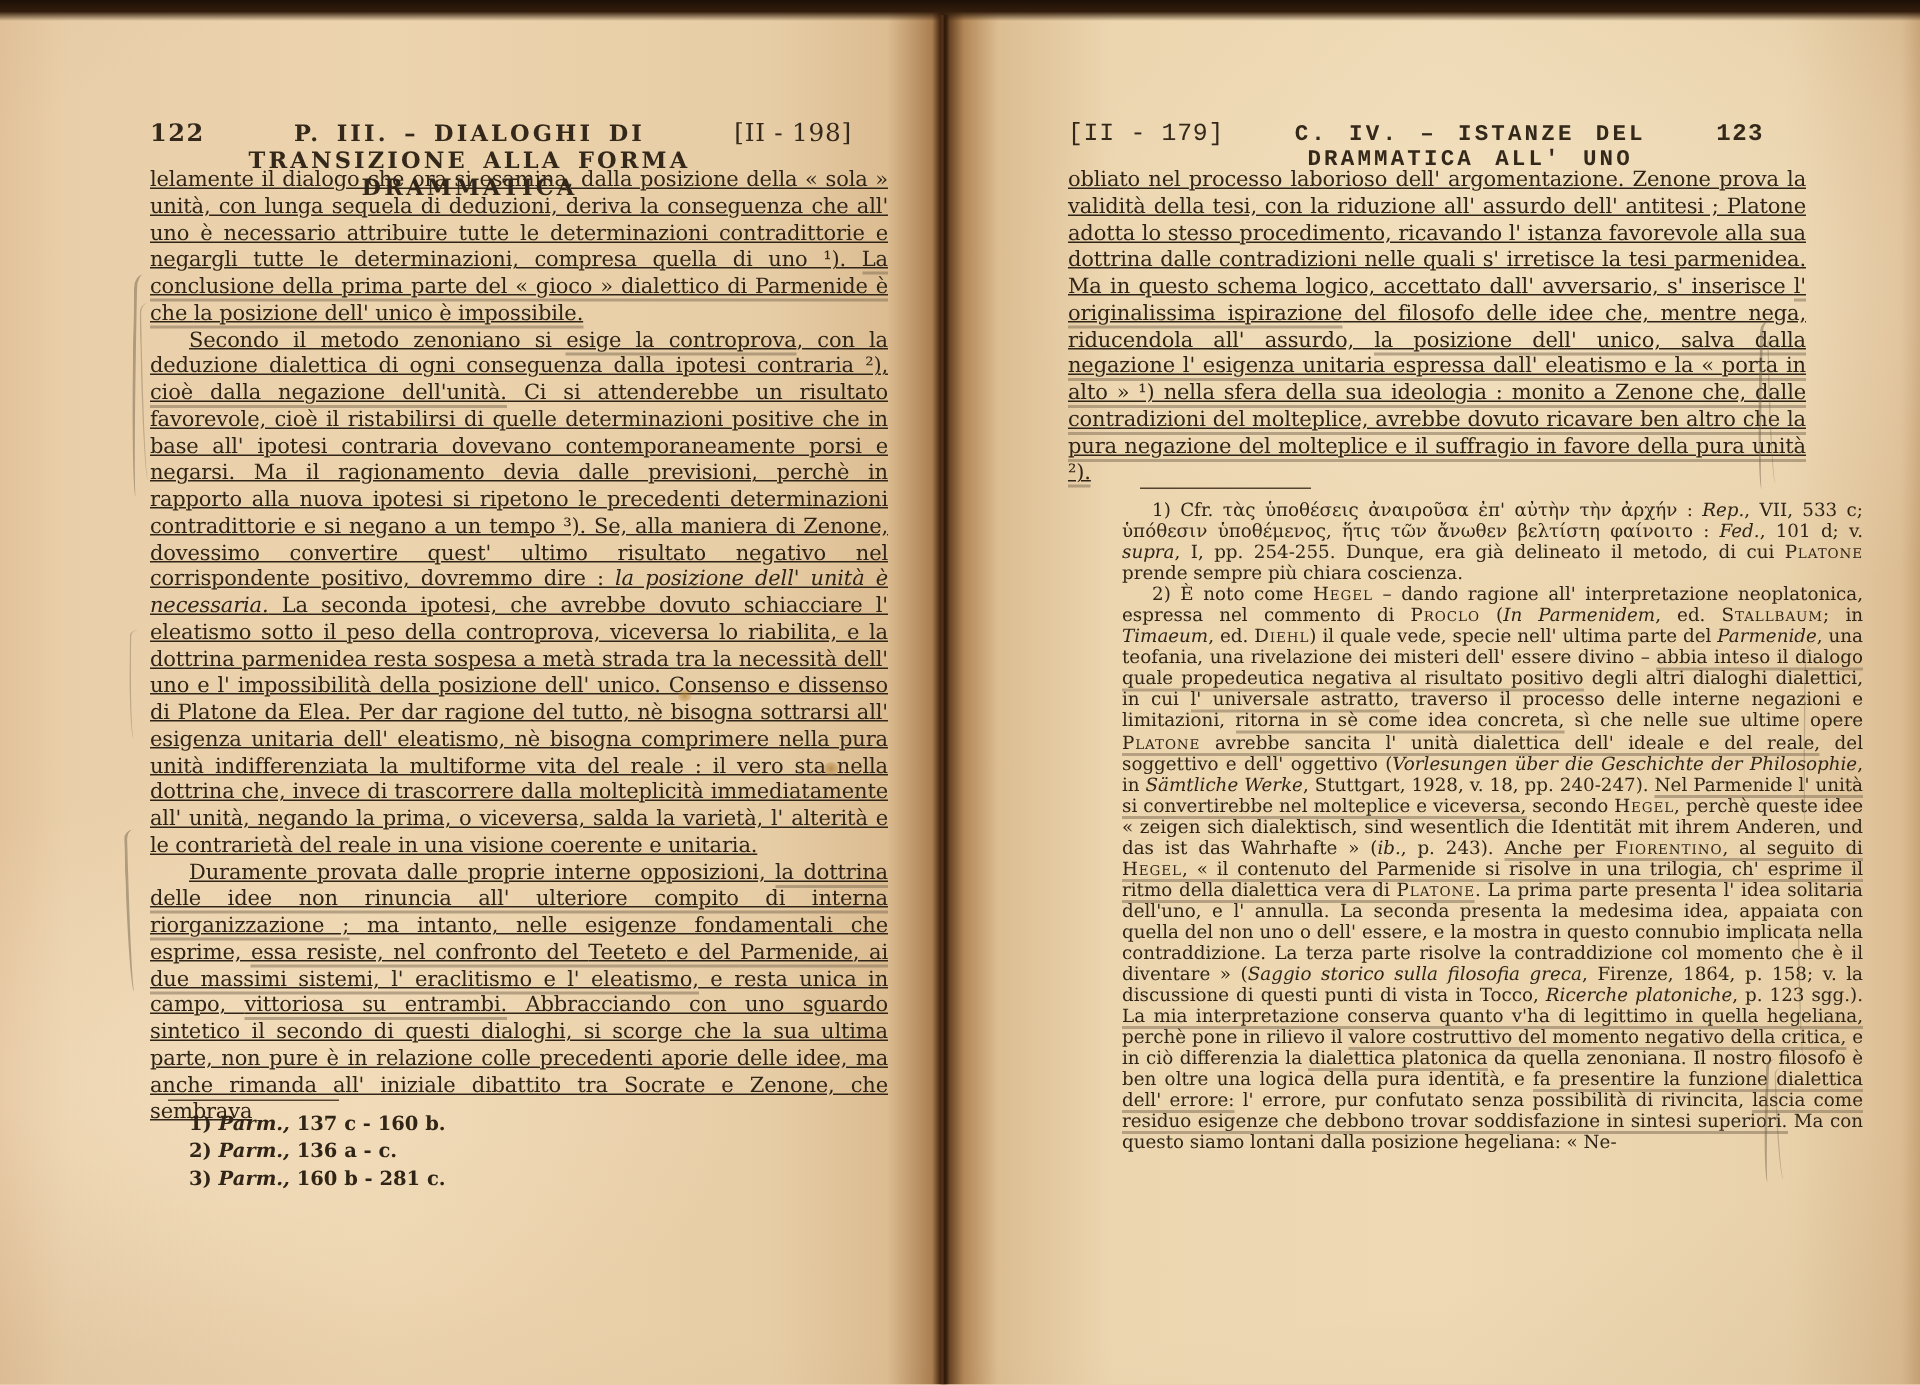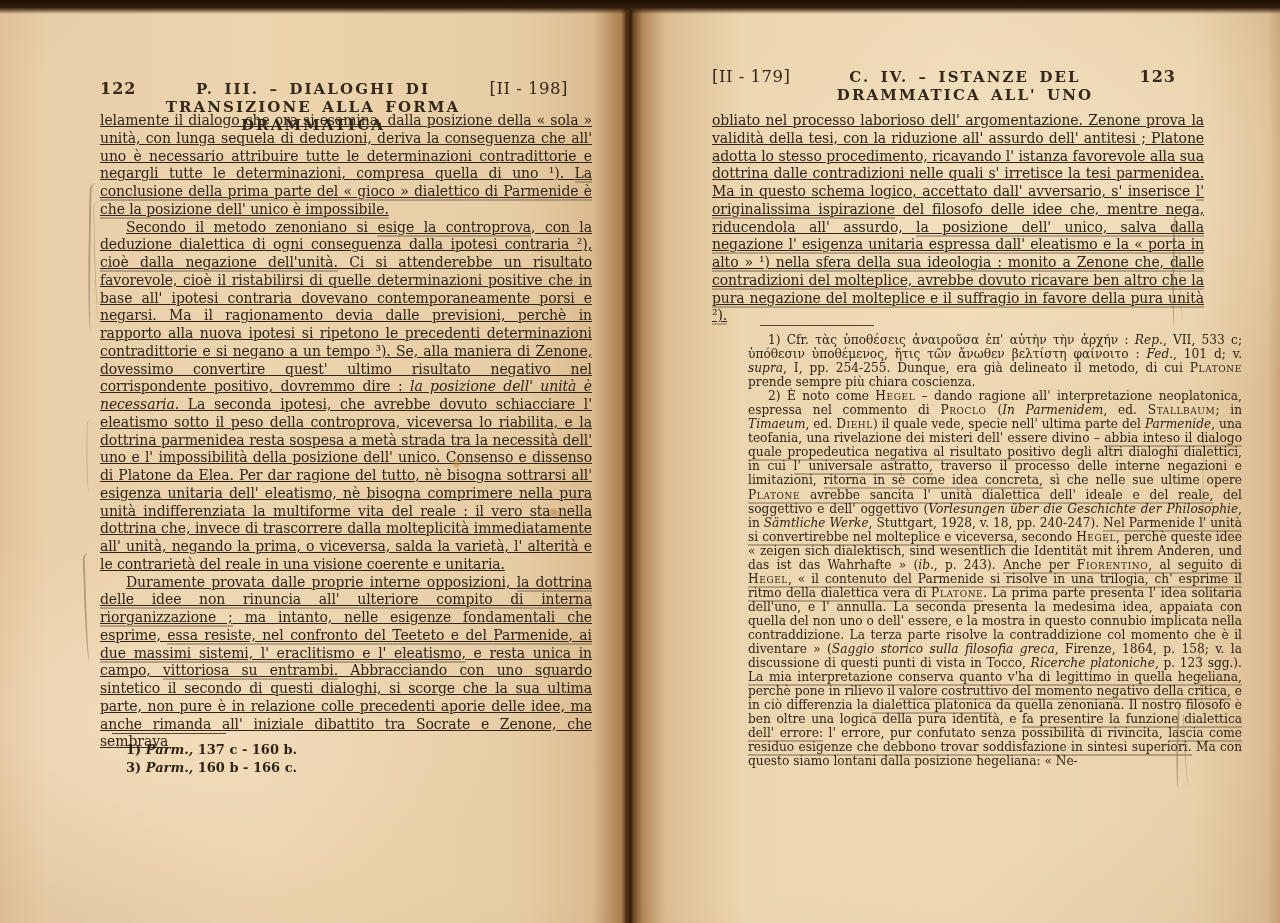--- a/index.html
+++ b/index.html
@@ -26,21 +26,21 @@
     background:linear-gradient(180deg,#1d1006 0%,#321d0c 55%,rgba(58,34,15,0) 100%);
   }
   .gutter-line{
     position:absolute;top:10px;bottom:0;left:626px;width:7px;
     background:linear-gradient(90deg,rgba(74,44,20,0) 0%,#53311a 35%,#2b1808 55%,rgba(94,59,30,0) 100%);
     filter:blur(0.4px);
   }
   
   .hdr{position:absolute;display:flex;align-items:baseline;color:#33281a;}
   .hdr-left{left:100px;top:79px;width:468px;}
-  .hdr-right{left:712px;top:67px;width:464px;}
+  .hdr-right{left:712px;top:79px;width:464px;font-family:Liberation Mono, monospace;}
   .pgno{font-weight:700;font-size:16px;letter-spacing:1px;}
   .runtitle{flex:1;text-align:center;font-weight:700;font-size:15px;letter-spacing:2.1px;word-spacing:3px;}
   .edref{font-size:16.5px;letter-spacing:0.5px;}
   
   .bodytext{
     position:absolute;width:492px;color:#2f2416;
     font-size:14px;line-height:17.75px;text-align:justify;
     letter-spacing:-0.1px;
     text-decoration:underline;
   }
@@ -85,21 +85,22 @@
 
 <div class="bodytext body-left">
   <p><span>lelamente il dialogo che ora si esamina, dalla posizione della « sola » unità, con lunga sequela di deduzioni, deriva la conseguenza che all' uno è necessario attribuire tutte le determinazioni contradittorie e negargli tutte le determinazioni, compresa quella di uno ¹). </span><span class="u">La conclusione della prima parte del « gioco » dialettico di Parmenide è che </span><span class="i u">la posizione dell' unico è impossibile.</span></p>
   <p class="ind"><span>Secondo il metodo zenoniano si </span><span class="u">esige la controprova</span><span>, con la deduzione dialettica di ogni conseguenza dalla ipotesi contraria ²), </span><span class="u">cioè dalla negazione dell'unità.</span><span> Ci si attenderebbe un risultato favorevole, cioè il ristabilirsi di quelle determinazioni positive che in base all' ipotesi contraria dovevano contemporaneamente porsi e negarsi. Ma il ragionamento devia dalle previsioni, perchè in rapporto alla nuova ipotesi si ripetono le precedenti determinazioni contradittorie e si negano a un tempo ³). Se, alla maniera di Zenone, dovessimo convertire quest' ultimo risultato negativo nel corrispondente positivo, dovremmo dire : </span><span class="i">la posizione dell' unità è necessaria.</span><span> La seconda ipotesi, che avrebbe dovuto schiacciare l' eleatismo sotto il peso della controprova, viceversa lo riabilita, e la dottrina parmenidea resta sospesa a metà strada tra la necessità dell' uno e l' impossibilità della posizione dell' unico. Consenso e dissenso di Platone da Elea. Per dar ragione del tutto, nè bisogna sottrarsi all' esigenza unitaria dell' eleatismo, nè bisogna comprimere nella pura unità indifferenziata la multiforme vita del reale : il vero sta nella dottrina che, invece di trascorrere dalla molteplicità immediatamente all' unità, negando la prima, o viceversa, salda la varietà, l' alterità e le contrarietà del reale in una visione coerente e unitaria.</span></p>
   <p class="ind"><span>Duramente provata dalle proprie interne opposizioni, </span><span class="u">la dottrina delle idee non rinuncia all' ulteriore compito di interna riorganizzazione ;</span><span> ma intanto, nelle esigenze fondamentali che esprime, </span><span class="u">essa resiste, nel confronto del </span><span class="i u">Teeteto</span><span class="u"> e del </span><span class="i u">Parmenide</span><span class="u">, ai due massimi sistemi, l' eraclitismo e l' eleatismo,</span><span> e resta unica in campo, </span><span class="u">vittoriosa su entrambi.</span><span> Abbracciando con uno sguardo sintetico il secondo di questi dialoghi, si scorge che la sua ultima parte, non pure è in relazione colle precedenti aporie delle idee, ma anche rimanda all' iniziale dibattito tra Socrate e Zenone, che sembrava</span></p>
 </div>
 
 <div class="fnblock fn-left">
   <div class="fnrule"></div>
   <p><span>1) </span><span class="i">Parm.,</span><span> 137 c - 160 b.</span></p>
-  <p><span>3) </span><span class="i">Parm.,</span><span> 160 b - 166 c.</span></p>
+  <p><span>2) </span><span class="i">Parm.,</span><span> 136 a - c.</span></p>
+  <p><span>3) </span><span class="i">Parm.,</span><span> 160 b - 281 c.</span></p>
 </div>
 
 <div class="hdr hdr-right">
   <span class="edref">[II - 179]</span>
   <span class="runtitle">C. IV. – ISTANZE DEL DRAMMATICA ALL' UNO</span>
   <span class="pgno">123</span>
 </div>
 
 <div class="bodytext body-right">
   <p><span>obliato nel processo laborioso dell' argomentazione. Zenone prova la validità della tesi, con la riduzione all' assurdo dell' antitesi ; Platone adotta lo stesso procedimento, ricavando l' istanza favorevole alla sua dottrina dalle contradizioni nelle quali s' irretisce la tesi parmenidea. Ma in questo schema logico, accettato dall' avversario, s' inserisce </span><span class="u">l' originalissima ispirazione</span><span> del filosofo delle idee che, mentre nega, riducendola all' assurdo, </span><span class="u">la posizione dell' unico, salva dalla negazione l' esigenza unitaria espressa dall' eleatismo e la « porta in alto » ¹) nella sfera della sua ideologia : monito a Zenone che, dalle contradizioni del molteplice, avrebbe dovuto ricavare ben altro che la pura negazione del molteplice e il suffragio in favore della pura unità ²).</span></p>

